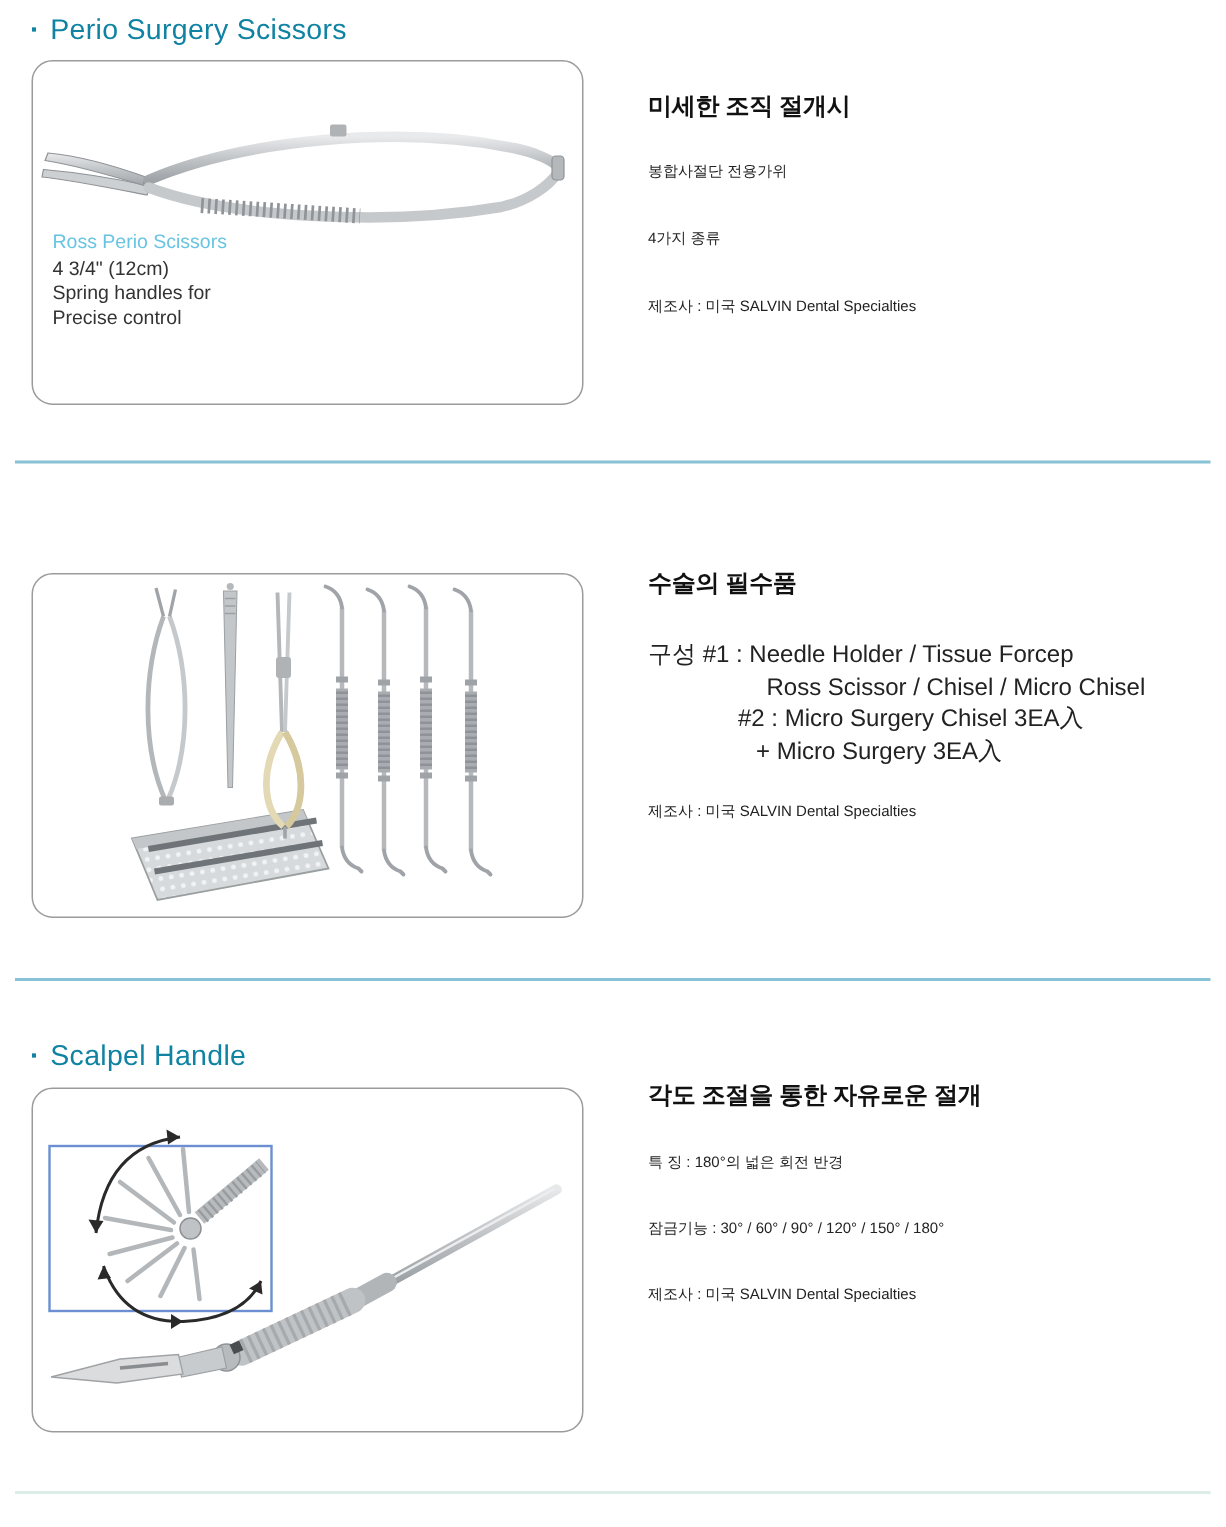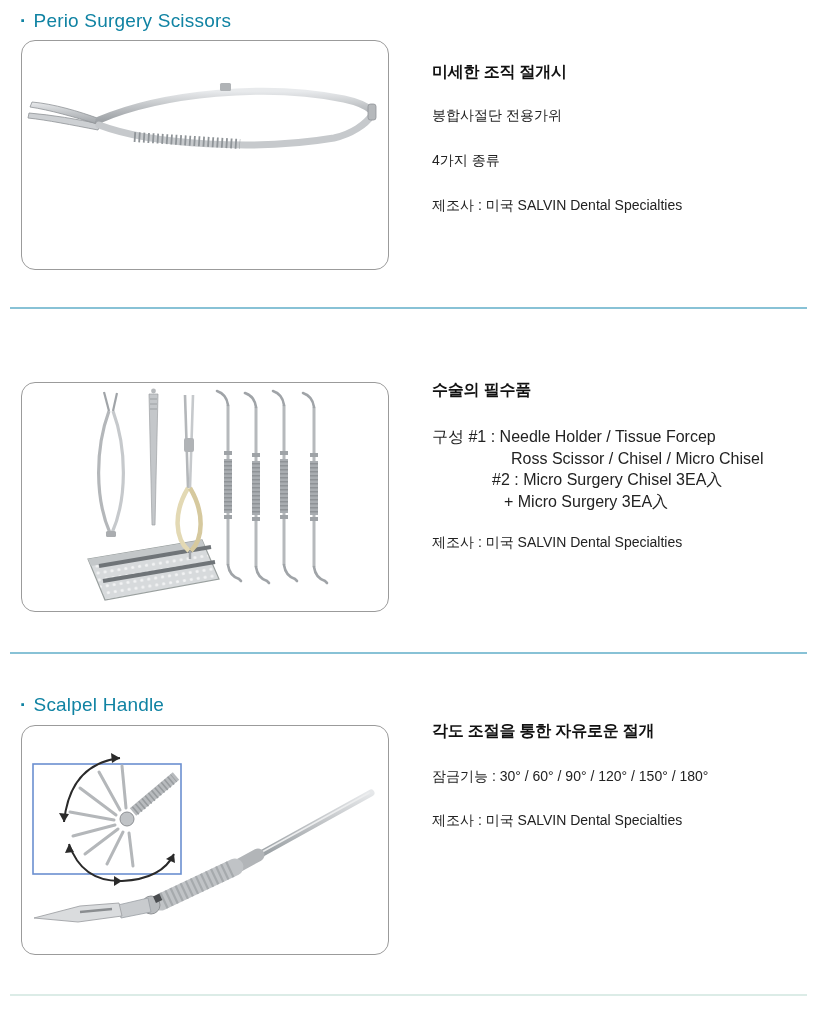--- a/index.html
+++ b/index.html
@@ -34,21 +34,21 @@
   .details-1{top:38px;}
   .details-2{top:380px;}
   .details-3{top:721px;}
   .details h3{
     margin:0;font-size:16px;line-height:20px;font-weight:700;color:#111;
     letter-spacing:-0.2px;
   }
   .details-1 h3{margin-bottom:23px;margin-top:24px;}
   .details-2 h3{margin-bottom:26px;}
   .details-3 h3{margin-bottom:25px;}
-  .details p{margin:0;font-size:14px;line-height:20px;}
+  .details p{margin:0;font-size:10px;line-height:20px;}
   .details-1 p{margin-bottom:25px;}
   .details-3 p{margin-bottom:24px;}
   .config p{margin:0;font-size:16px;line-height:21.5px;}
   .ind-79{padding-left:79px;}
   .ind-60{padding-left:60px;}
   .ind-72{padding-left:72px;}
   .details-2 .manufacturer{margin-top:20px;}
 
   .divider{position:absolute;left:10px;width:797px;height:2px;border:0;margin:0;}
   .divider-1{top:307px;background:#88c2d6;}
@@ -83,20 +83,26 @@
       <path d="M77,79 C140,52 245,42 322,58 C336,61 346,66 350,70" fill="none" stroke="url(#met1)" stroke-width="7" stroke-linecap="round"></path>
 
       <path d="M77,84 C130,104 235,110 312,97 C330,93 344,83 350,74" fill="none" stroke="#c6c9cc" stroke-width="7" stroke-linecap="round"></path>
 
       <rect x="346" y="63" width="8" height="16" rx="2.5" fill="#b5b8bb" stroke="#8f9397" stroke-width="0.8"></rect>
 
       <rect x="198" y="42" width="11" height="8" rx="1.5" fill="#b0b3b6"></rect>
 
       <line x1="112" y1="96" x2="218" y2="103" stroke="#8f9498" stroke-width="10" stroke-dasharray="1.8 2.8"></line>
     </svg>
+    <figcaption class="caption">
+      <div class="cap-name">Ross Perio Scissors</div>
+      <div class="cap-line">4 3/4" (12cm)</div>
+      <div class="cap-line">Spring handles for</div>
+      <div class="cap-line">Precise control</div>
+    </figcaption>
   </figure>
 
   <div class="details details-1">
     <h3>미세한 조직 절개시</h3>
     <p>봉합사절단 전용가위</p>
     <p>4가지 종류</p>
     <p class="manufacturer">제조사 : 미국 SALVIN Dental Specialties</p>
   </div>
 
   <hr class="divider divider-1">
@@ -209,19 +215,20 @@
       <circle cx="129" cy="179" r="9" fill="#b8bbbe" stroke="#909396" stroke-width="1"></circle>
       <rect x="132" y="169" width="7" height="7" fill="#4a4d50" transform="rotate(-25 135 172)"></rect>
       <polygon points="96,179 126,172 129,186 99,192" fill="#c8cbce" stroke="#9aa0a4" stroke-width="0.8"></polygon>
       <polygon points="12,192 58,180 97,177 100,190 56,196" fill="#dadcde" stroke="#a0a3a6" stroke-width="0.9"></polygon>
       <line x1="58" y1="186" x2="90" y2="183" stroke="#8a8d90" stroke-width="2.4"></line>
     </svg>
   </figure>
 
   <div class="details details-3">
     <h3>각도 조절을 통한 자유로운 절개</h3>
+    <p>특 징 : 180°의 넓은 회전 반경</p>
     <p>잠금기능 : 30° / 60° / 90° / 120° / 150° / 180°</p>
     <p class="manufacturer">제조사 : 미국 SALVIN Dental Specialties</p>
   </div>
 
   <hr class="divider divider-3">
 
 </div>
 
 </body></html>

